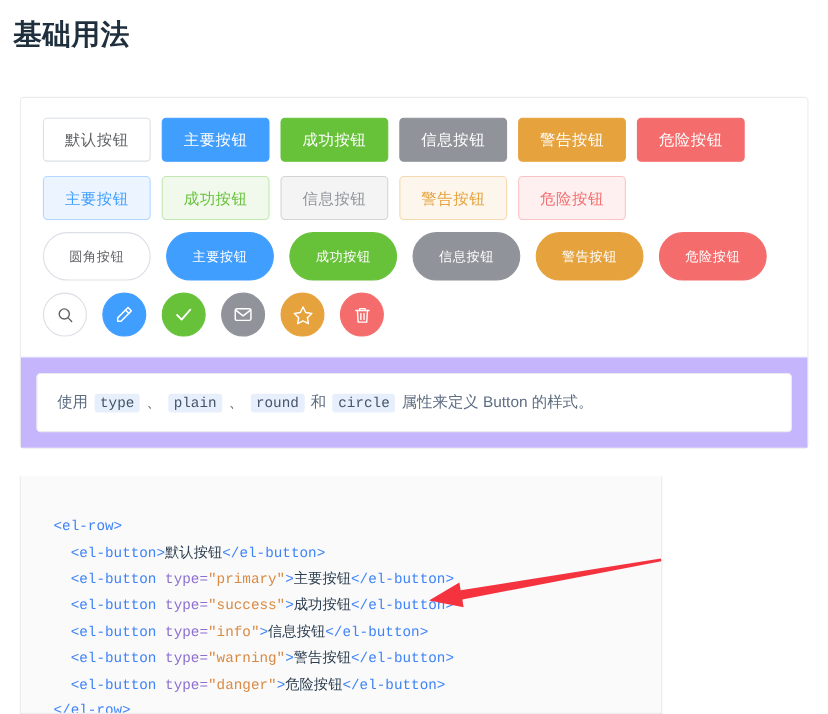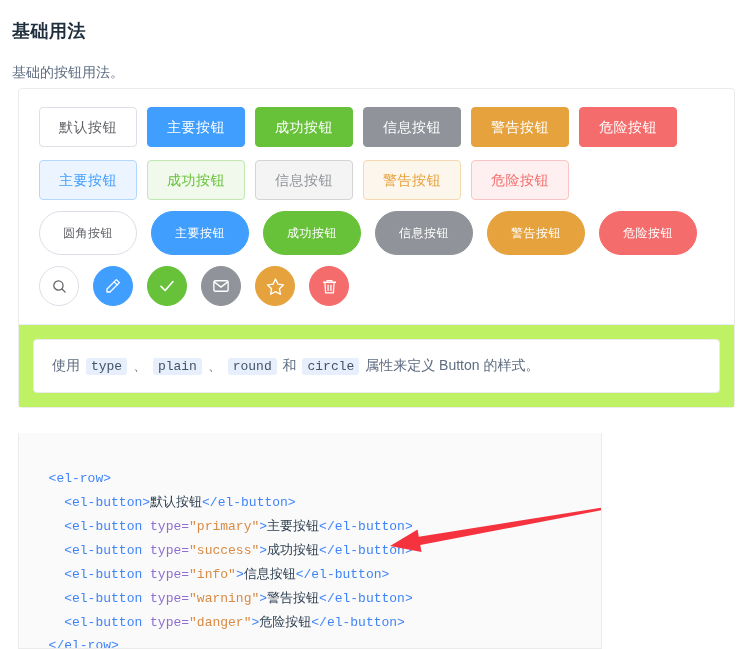--- a/index.html
+++ b/index.html
@@ -20,21 +20,21 @@
     position: relative;
     width: 753px;
     height: 649px;
     box-sizing: border-box;
   }
 
   
   .page-title {
     margin: 0;
     padding: 14px 0 0 12px;
-    font-size: 18px;
+    font-size: 26px;
     line-height: 34px;
     font-weight: bold;
     color: #1f2f3d;
     letter-spacing: 0.5px;
   }
   .page-subtitle {
     margin: 0;
     padding: 14px 0 0 12px;
     font-size: 14px;
     line-height: 20px;
@@ -119,21 +119,21 @@
     padding: 0;
     margin-right: 14px;
   }
   .btn-circle svg { display:block; }
 
   
   .demo-divider {
     border-top: 1px solid #eaeefb;
   }
   .tip-wrap {
-    background: #bef264;
+    background: #c4b5fd;
     padding: 14px 14px 14px 14px;
   }
   .tip-box {
     background: #ffffff;
     border: 1px solid #ebebeb;
     border-radius: 4px;
     padding: 14px 18px;
     font-size: 14px;
     line-height: 22px;
     color: #5e6d82;
@@ -185,21 +185,20 @@
     height: 649px;
     pointer-events: none;
   }
 </style>
 </head>
 <body>
 
 <div class="page">
 
   <h1 class="page-title">基础用法</h1>
-  <p class="page-subtitle">基础的按钮用法。</p>
 
   <div class="demo-card">
     <div class="demo-body">
       <div class="btn-row" id="row-0">
           <button class="el-button ">
             <span>默认按钮</span>
           </button>
           <button class="el-button t-primary">
             <span>主要按钮</span>
           </button>

